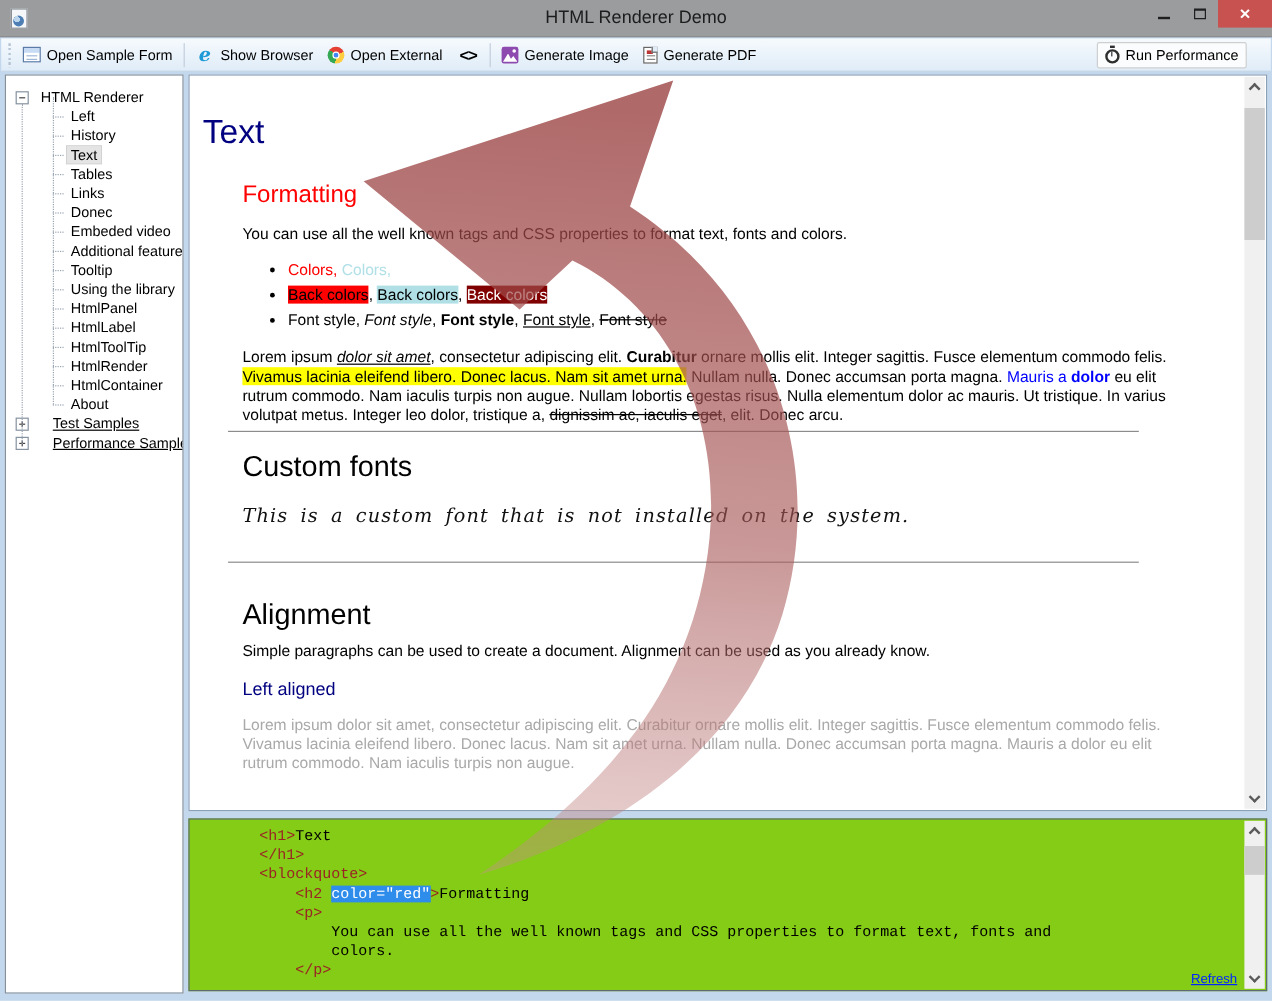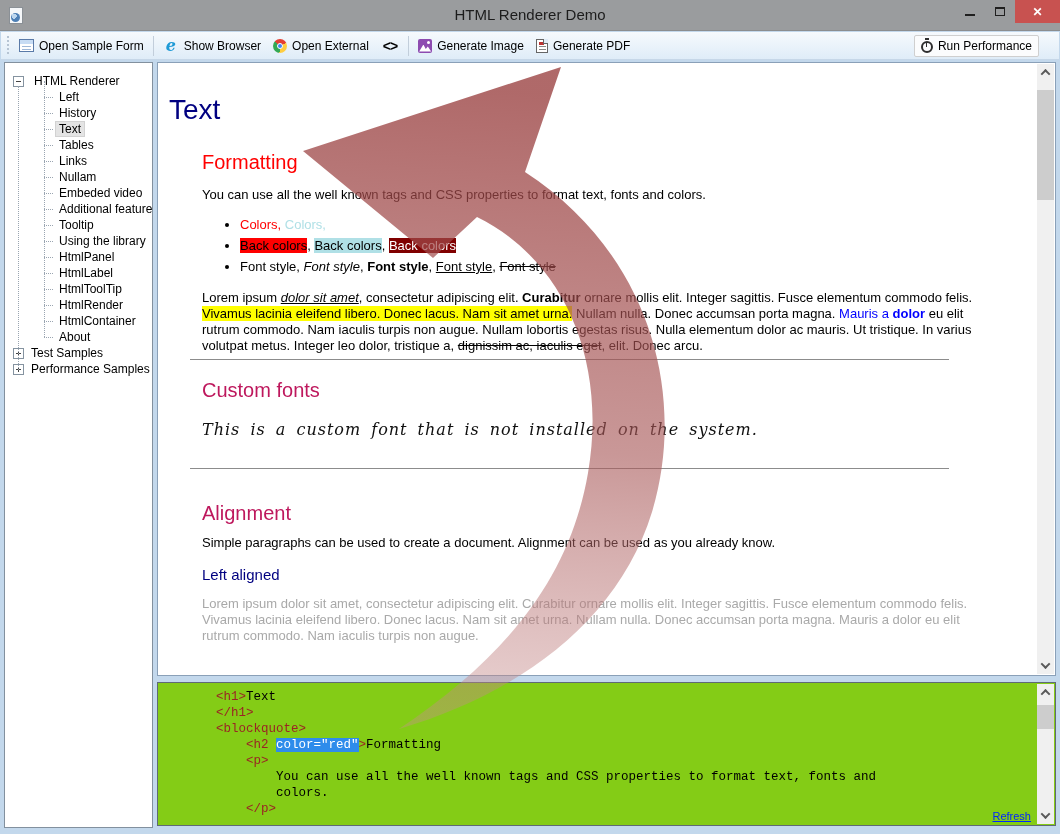--- a/index.html
+++ b/index.html
@@ -67,34 +67,34 @@
   #tree { padding:10px 2px 0 8px; font-size:12px; }
   .t-root { display:flex; align-items:center; height:16px; gap:7px; }
   .t-wrap { position:relative; margin-left:5px; }
   .t-wrap::before { content:""; position:absolute; left:0; top:-3px; bottom:7px; border-left:1px dotted #9aa5b1; }
   .t-kids { position:relative; margin-left:26px; }
   .t-kids::before { content:""; position:absolute; left:0; top:-8px; bottom:8px; border-left:1px dotted #9aa5b1; }
   .t-row { display:flex; align-items:center; height:16px; }
   .t-dash { width:9px; border-top:1px dotted #9aa5b1; margin-right:3px; flex:0 0 auto; }
   .t-label { padding:0 3px; white-space:nowrap; }
   .t-row.sel .t-label { background:#e4e4e4; outline:1px solid #d2d2d2; }
-  .t-crow { display:flex; align-items:center; height:16px; margin-left:-5px; gap:4px; }
+  .t-crow { display:flex; align-items:center; height:16px; margin-left:-5px; gap:17px;text-decoration:underline; }
   .t-box { flex:0 0 auto; width:11px; height:11px; border:1px solid #8593a0; background-color:#fff;
     background-repeat:no-repeat; }
   .t-box.minus { background-image:linear-gradient(#444 0 0); background-size:5px 1px; background-position:center; }
   .t-box.plus { background-image:linear-gradient(#444 0 0),linear-gradient(#444 0 0);
     background-size:5px 1px,1px 5px; background-position:center,center; }
   
   .main-panel { position:absolute; left:157px; top:62px; width:899px; height:614px;
     background:#fff; border:1px solid #8aa0b8; }
   .content { position:absolute; left:1px; top:0; right:18px; bottom:1px; overflow:hidden; padding-left:10px; }
   .content h1 { margin:31px 0 0 0; font-size:28px; font-weight:normal; color:#000080; }
   .bq { margin-left:33px; padding-right:52px; font-size:13px; line-height:16px; }
   .h2r { margin-top:28px; font-size:20px; font-weight:normal; color:#ff0000; }
-  .h2n { font-size:20px; font-weight:normal; color:#be185d; }
+  .h2n { font-size:24px; font-weight:normal; color:#000000; }
   .p-intro { margin-top:17px; }
   .content ul { margin:13px 0 0 22px; padding-left:16px; }
   .content li { margin-top:3px; line-height:18px; }
   .p-lorem { margin-top:14px; }
   .it { font-style:italic; }  .bd { font-weight:bold; }  .un { text-decoration:underline; }
   .st { text-decoration:line-through; }  .hl { background:#ffff00; }  .bl { color:#0000ff; }
   .rule { border:none; border-top:1px solid #8c8c8c; margin:5px 36px 0 -12px; }
   .h2-custom { margin-top:22px; }
   .p-script { margin-top:24px; font-family:"DejaVu Serif",serif; font-style:italic;
     font-size:16px; letter-spacing:1px; word-spacing:4px; color:#101010; }
@@ -201,21 +201,21 @@
           <div class="t-row">
             <span class="t-dash"></span>
             <span class="t-label">Tables</span>
           </div>
           <div class="t-row">
             <span class="t-dash"></span>
             <span class="t-label">Links</span>
           </div>
           <div class="t-row">
             <span class="t-dash"></span>
-            <span class="t-label">Nullam</span>
+            <span class="t-label">Donec</span>
           </div>
           <div class="t-row">
             <span class="t-dash"></span>
             <span class="t-label">Embeded video</span>
           </div>
           <div class="t-row">
             <span class="t-dash"></span>
             <span class="t-label">Additional features</span>
           </div>
           <div class="t-row">

